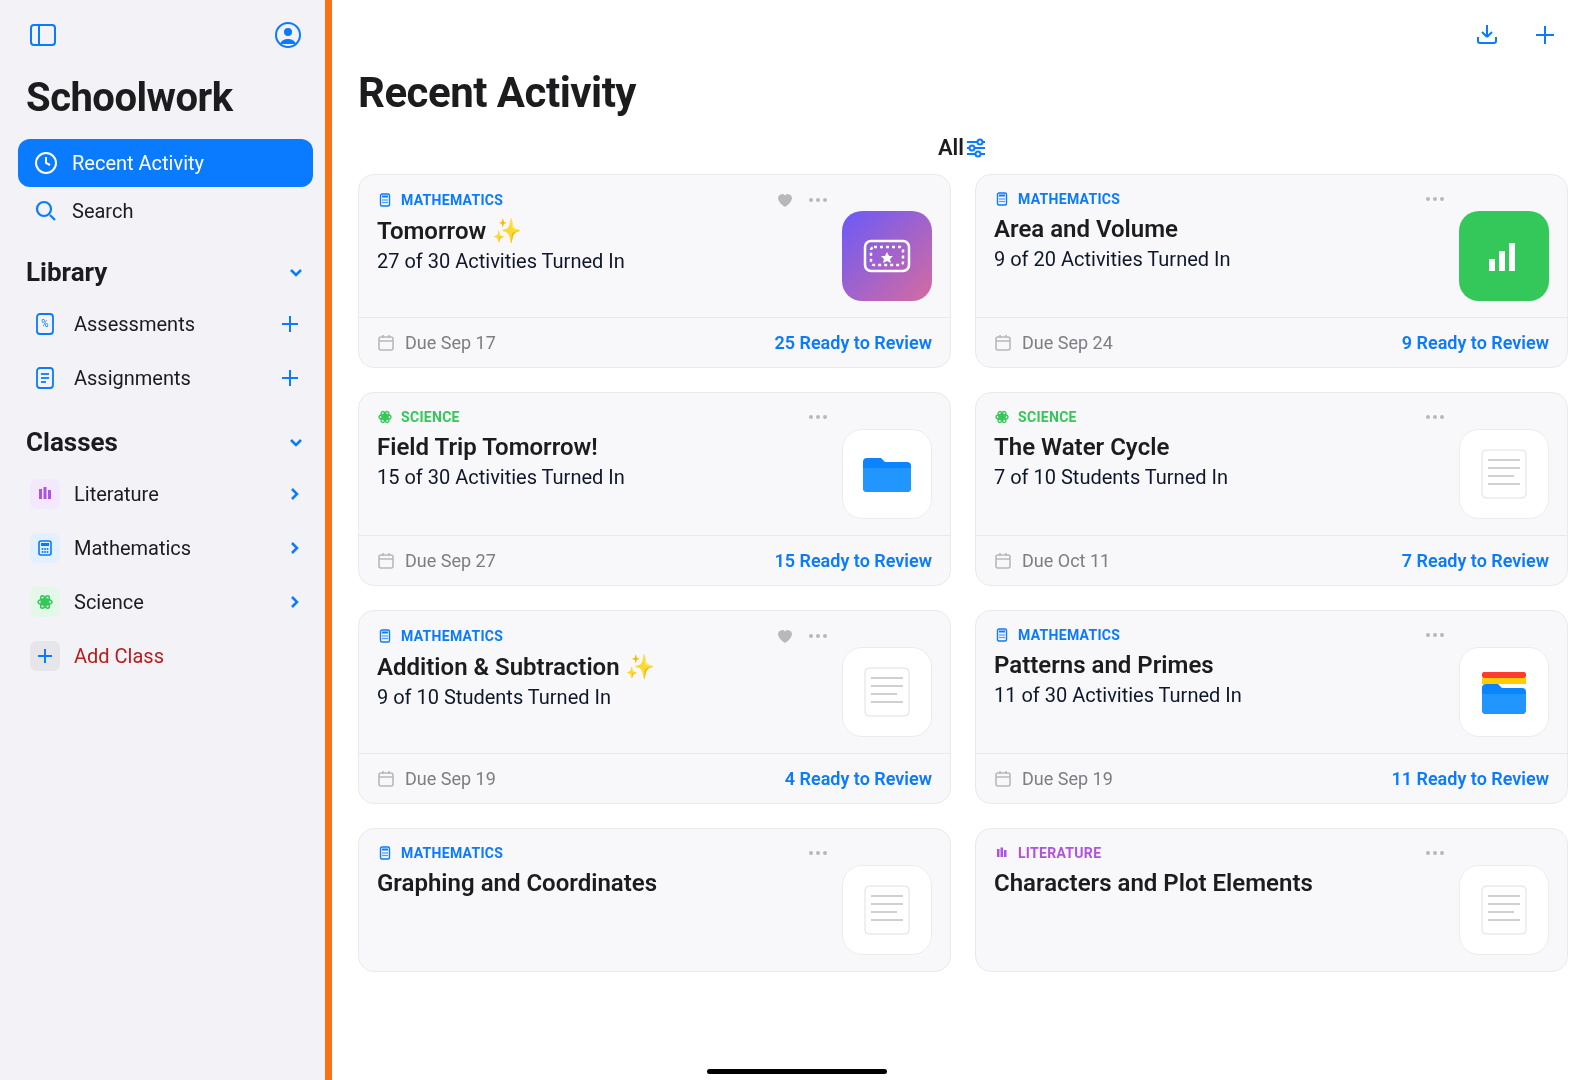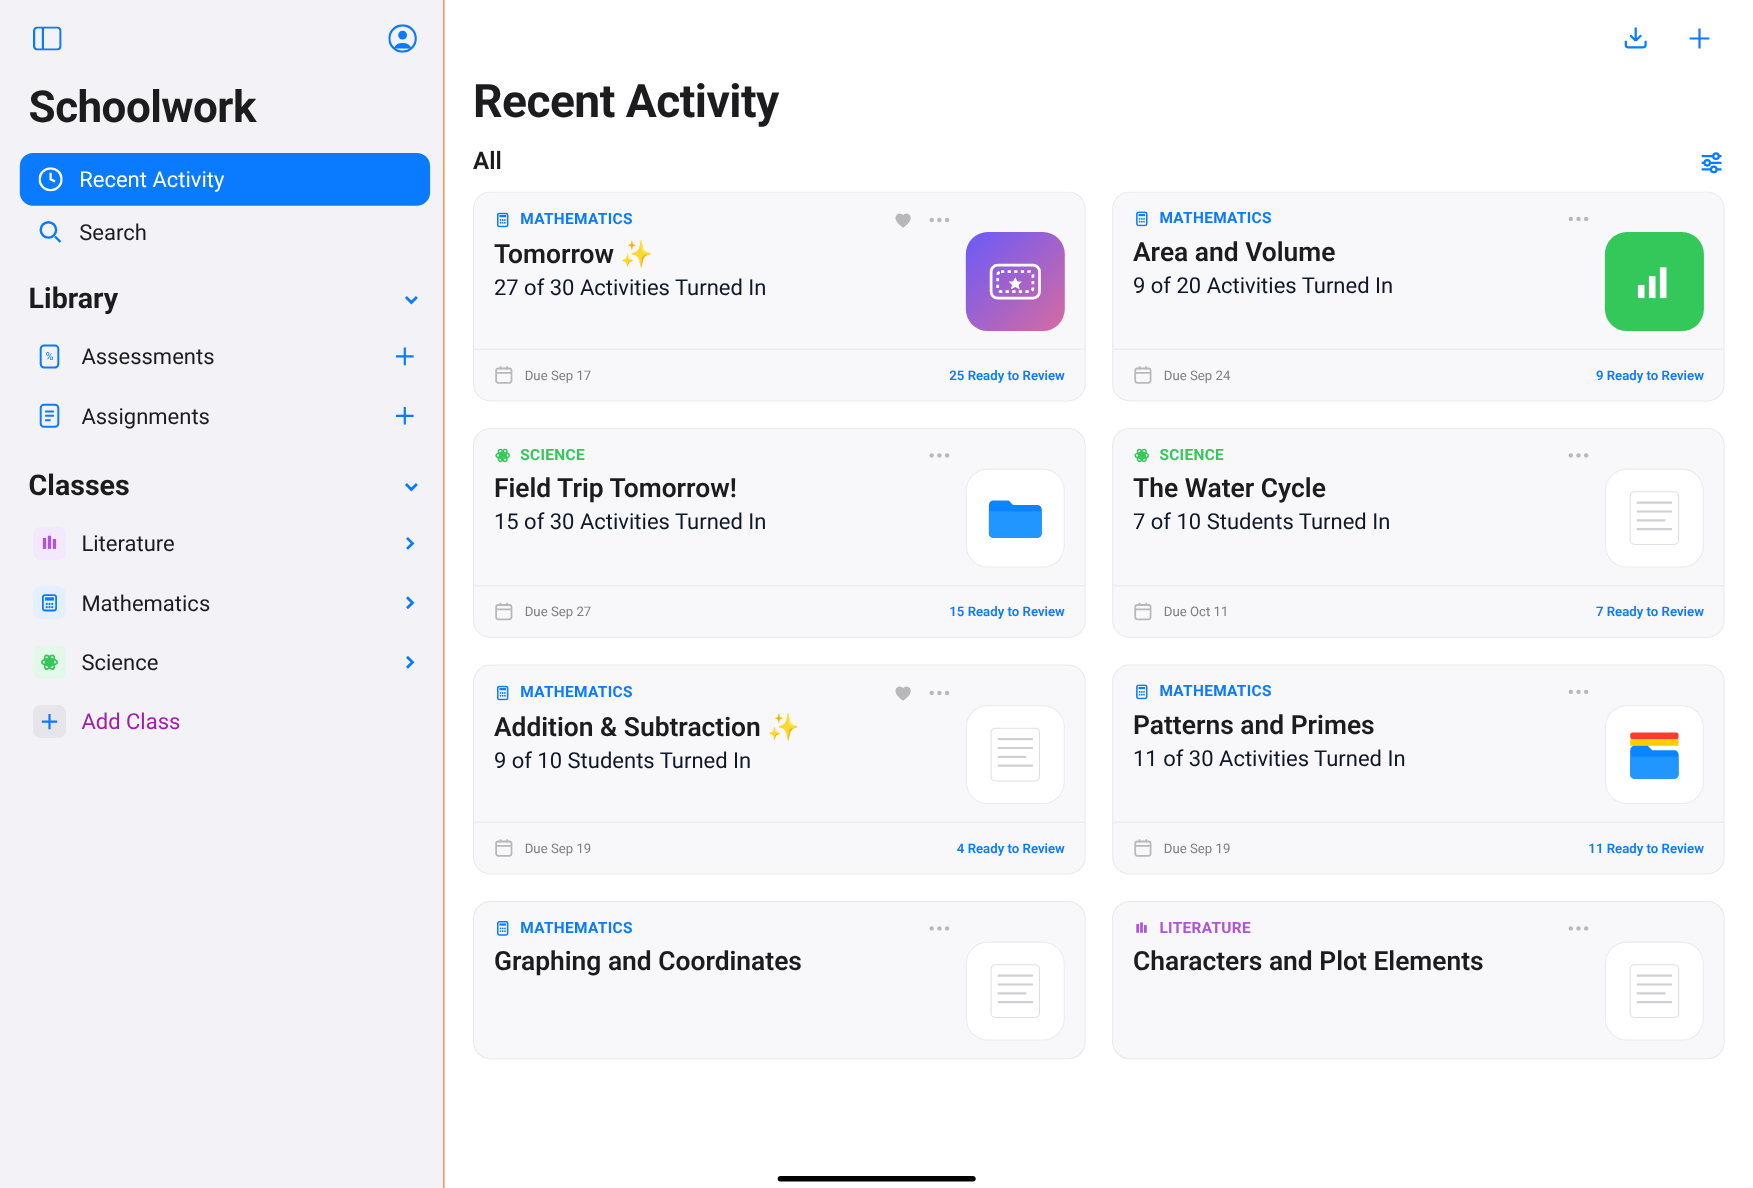--- a/index.html
+++ b/index.html
@@ -6,23 +6,23 @@
 body {
   font-family: -apple-system, BlinkMacSystemFont, "Segoe UI", Roboto, Helvetica, Arial, sans-serif;
   width: 1594px;
   height: 1080px;
   display: flex;
   background: #ffffff;
   overflow: hidden;
   color: #1c1c1e;
 }
 .sidebar {
-  width: 404px;
+  width: 332px;
   background: #f2f2f7;
-  border-right: 1px solid #f97316;
+  border-right: 7px solid #f97316;
   padding: 18px 12px 18px 18px;
   display: flex;
   flex-direction: column;
 }
 .sidebar-top {
   display: flex;
   justify-content: space-between;
   align-items: center;
   padding: 0 8px 10px 8px;
 }
@@ -74,21 +74,21 @@
   font-size: 20px;
   cursor: pointer;
 }
 .lib-row .row-icon, .class-row .row-icon {
   width: 30px; height: 30px;
   display: flex; align-items: center; justify-content: center;
   border-radius: 7px;
   font-size: 16px;
 }
 .lib-row .trail, .class-row .trail { margin-left: auto; color:#0a7aff; }
-.add-class { color:#a21caf; }
+.add-class { color:#b91c1c; }
 .add-class .row-icon { background:#e5e5ea; color:#0a7aff; }
 
 .main {
   flex: 1;
   display: flex;
   flex-direction: column;
   padding: 18px 26px 0 26px;
 }
 .main-top {
   display:flex;
@@ -97,21 +97,21 @@
   padding: 0 6px 8px 6px;
 }
 .page-title {
   font-size: 42px;
   font-weight: 700;
   letter-spacing: -0.5px;
   padding: 8px 0 12px 0;
 }
 .filter-row {
   display:flex;
-  justify-content:space-between;
+  justify-content:center;
   align-items:center;
   padding: 6px 0 14px 0;
 }
 .filter-label { font-size: 22px; font-weight:600; }
 .filter-icon { color:#0a7aff; cursor:pointer; }
 .grid {
   display:grid;
   grid-template-columns: 1fr 1fr;
   gap: 24px;
   overflow-y: auto;
@@ -170,21 +170,21 @@
   align-self: flex-start;
   margin-top: 20px;
   flex-shrink:0;
 }
 .card-footer {
   border-top: 1px solid #e9e9ec;
   padding: 14px 18px;
   display:flex;
   align-items:center;
   justify-content:space-between;
-  font-size: 12px;
+  font-size: 18px;
 }
 .due { display:flex; align-items:center; gap:10px; color:#7d7d82; }
 .due .cal-icon { color:#b8b8bc; }
 .ready { color:#0a7aff; font-weight:600; cursor:pointer; }
 
 .subj-math { color:#0a7aff; }
 .subj-science { color:#34c759; }
 .subj-literature { color:#af52de; }
 
 .class-icon-coding { background:#ffecd0; color:#ff9500; }

